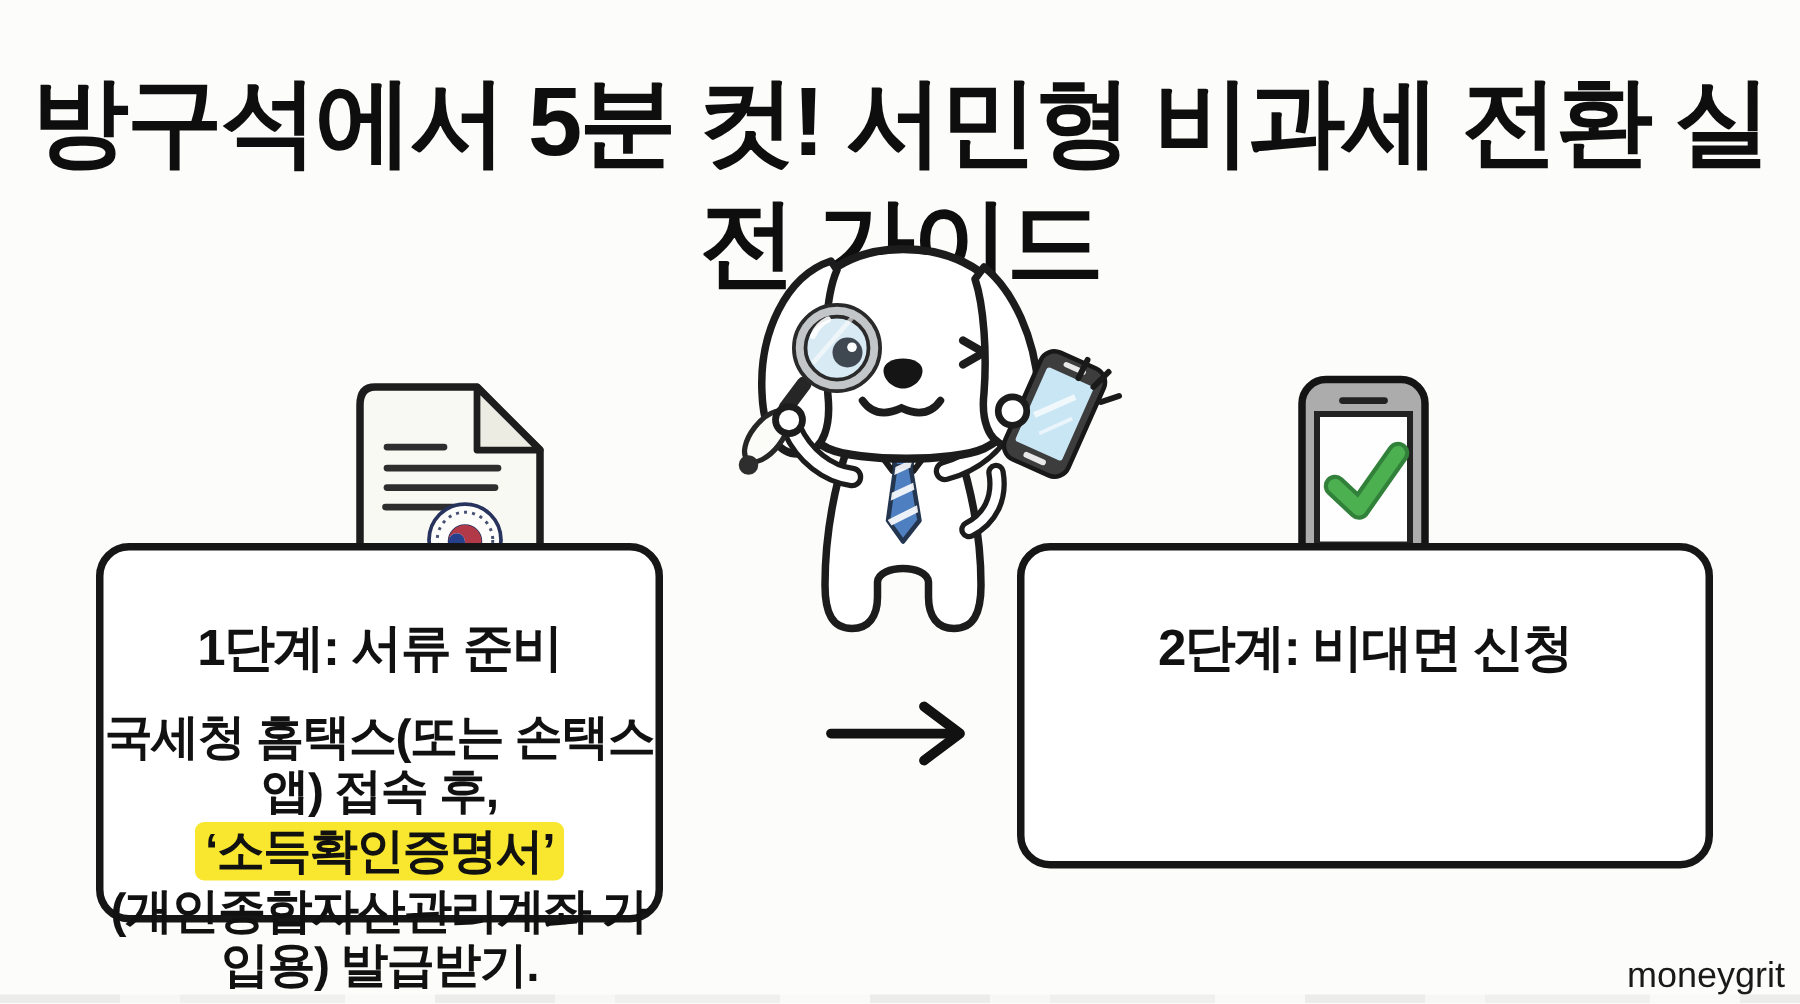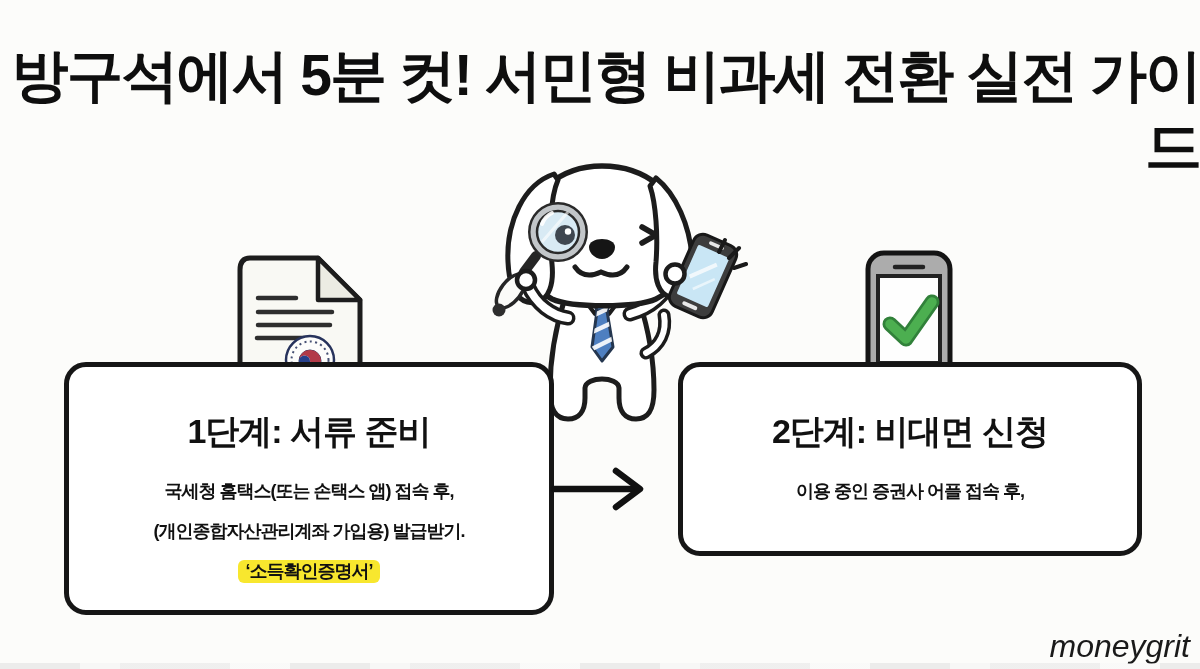--- a/index.html
+++ b/index.html
@@ -1,39 +1,39 @@
 <!DOCTYPE html>
 <html style="--highlight-yellow: #F8E72E; --check-green: #4CAF50; --check-green-dark: #31813A; --tie-blue: #4E7FC0; --ink: #161616;"><head>
 <meta charset="utf-8">
 <style>
   html,body{margin:0;padding:0;}
   body{width:1200px;height:669px;overflow:hidden;
        font-family:"Liberation Sans","DejaVu Sans",sans-serif;}
   .canvas{position:relative;width:1200px;height:669px;background:#FCFCFA;overflow:hidden;}
 
   .main-title{position:absolute;top:40px;left:0;width:1200px;margin:0;
-    text-align:right;font-size:57px;font-weight:800;letter-spacing:-2px;
+    text-align:center;font-size:65px;font-weight:800;letter-spacing:-2px;
     color:#0E0E0E;line-height:1.25;}
 
   .card{position:absolute;background:#FFFFFF;border:5px solid #161616;border-radius:22px;
     box-sizing:border-box;text-align:center;color:#111;}
-  .card-left{left:64px;top:362px;width:490px;height:253px;}
-  .card-right{left:678px;top:362px;width:464px;height:194px;}
+  .card-left{left:64px;top:362px;width:378px;height:253px;}
+  .card-right{left:678px;top:362px;width:464px;height:217px;}
   .card-title{margin:42px 0 18px 0;font-size:34px;font-weight:800;letter-spacing:-1px;}
-  .card-line{margin:4px 0;font-size:18px;font-weight:700;letter-spacing:-1px;line-height:36px;}
+  .card-line{margin:4px 0;font-size:32px;font-weight:700;letter-spacing:-1px;line-height:36px;}
   .hl{background:var(--highlight-yellow,#F8E72E);color:#111;padding:1px 7px 2px;
     border-radius:6px;font-weight:800;}
 
   .doc-icon{position:absolute;left:220px;top:252px;width:158px;height:150px;}
   .phone-check-icon{position:absolute;left:846px;top:240px;width:128px;height:163px;}
   .dog-mascot{position:absolute;left:468px;top:148px;width:280px;height:290px;}
   .flow-arrow{position:absolute;left:550px;top:467px;width:98px;height:44px;}
 
-  .watermark{position:absolute;right:10px;bottom:4px;font-size:32px;color:#1A1A1A;
-    font-weight:500;letter-spacing:0;font-style:italic;}
+  .watermark{position:absolute;right:10px;bottom:4px;font-size:24px;color:#1A1A1A;
+    font-weight:500;letter-spacing:0;}
   .scrub-strip{position:absolute;left:0;bottom:0;width:1200px;height:6px;opacity:.5;
     background:repeating-linear-gradient(90deg,#DCDCDC 0 80px,#F2F2F2 80px 120px,
       #E3E3E3 120px 230px,#F7F7F7 230px 290px);}
 </style>
 </head>
 <body>
 
 <div class="canvas">
 
   <h1 class="main-title">방구석에서 5분 컷! 서민형 비과세 전환 실전 가이드</h1>
@@ -137,29 +137,28 @@
     <g stroke="#1A1A1A" stroke-width="4" stroke-linecap="round">
       <line x1="257" y1="92" x2="251" y2="104"></line>
       <line x1="271" y1="100" x2="261" y2="110"></line>
       <line x1="278" y1="116" x2="266" y2="120"></line>
     </g>
   </svg>
 
   <section class="card card-left">
     <h2 class="card-title">1단계: 서류 준비</h2>
     <p class="card-line">국세청 홈택스(또는 손택스 앱) 접속 후,</p>
+    <p class="card-line"><mark class="hl">‘소득확인증명서’</mark></p>
     <p class="card-line">(개인종합자산관리계좌 가입용) 발급받기.</p>
-    <p class="card-line"><mark class="hl">‘소득확인증명서’</mark></p>
   </section>
 
   <svg class="flow-arrow" viewBox="0 0 98 44">
     <line x1="4" y1="22" x2="86" y2="22" stroke="#111" stroke-width="6.5" stroke-linecap="round"></line>
     <path d="M66,4 L90,22 L66,40" fill="none" stroke="#111" stroke-width="6.5" stroke-linecap="round" stroke-linejoin="round"></path>
   </svg>
 
   <section class="card card-right">
     <h2 class="card-title">2단계: 비대면 신청</h2>
-    <p class="card-line">이용 중인 증권사 어플 접속 후,</p>
   </section>
 
   <div class="watermark">moneygrit</div>
   <div class="scrub-strip"></div>
 </div>
 
 </body></html>

